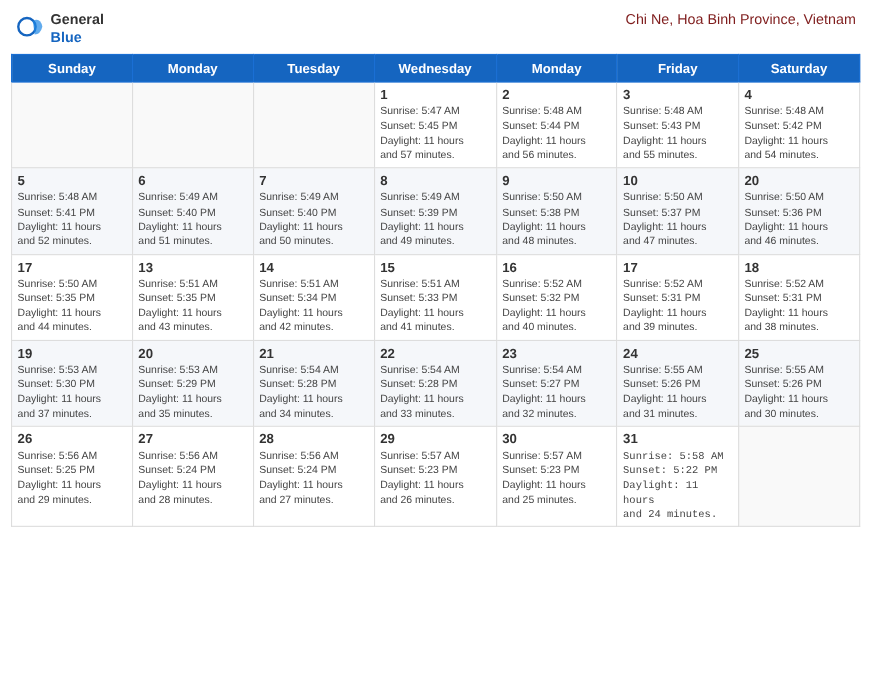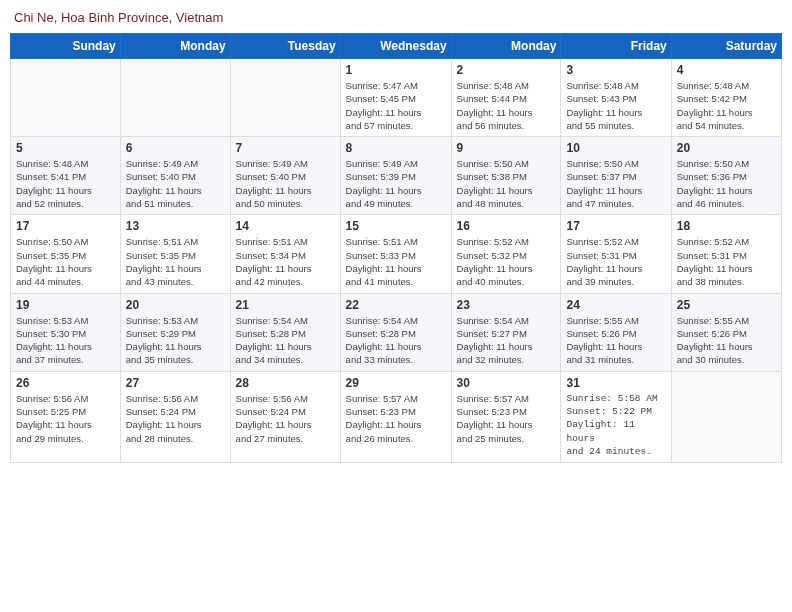--- a/index.html
+++ b/index.html
@@ -50,21 +50,21 @@
       width: 100%;
       border-collapse: collapse;
       border: 1px solid #ccc;
     }
     .calendar th {
       background: #1565c0;
       color: #fff;
       font-size: 12px;
       font-weight: bold;
       padding: 5px 4px;
-      text-align: right;
+      text-align: center;
       border: 1px solid #1a6fd4;
     }
     .calendar td {
       vertical-align: top;
       border: 1px solid #ddd;
       padding: 4px 5px;
       width: 113px;
       min-height: 70px;
       background: #fff;
       font-size: 10px;
@@ -88,20 +88,30 @@
     .day-info {
       font-size: 9.5px;
       color: #444;
       line-height: 1.4;
     }
   </style>
 </head>
 <body>
 
 <div class="header">
+  <div class="logo">
+    <svg class="logo-icon" viewBox="0 0 32 32" xmlns="http://www.w3.org/2000/svg">
+      <circle cx="12" cy="14" r="9" fill="none" stroke="#1565c0" stroke-width="2.5"></circle>
+      <path d="M18 8 Q26 4 28 14 Q26 22 20 22" fill="#1e88e5" opacity="0.7"></path>
+    </svg>
+    <div class="logo-text">
+      <span class="general">General</span>
+      <span class="blue">Blue</span>
+    </div>
+  </div>
   <div class="title-area">
     <div class="location">Chi Ne, Hoa Binh Province, Vietnam</div>
   </div>
 </div>
 
 <table class="calendar">
   <thead>
     <tr>
     <th>Sunday</th>
         <th>Monday</th>

